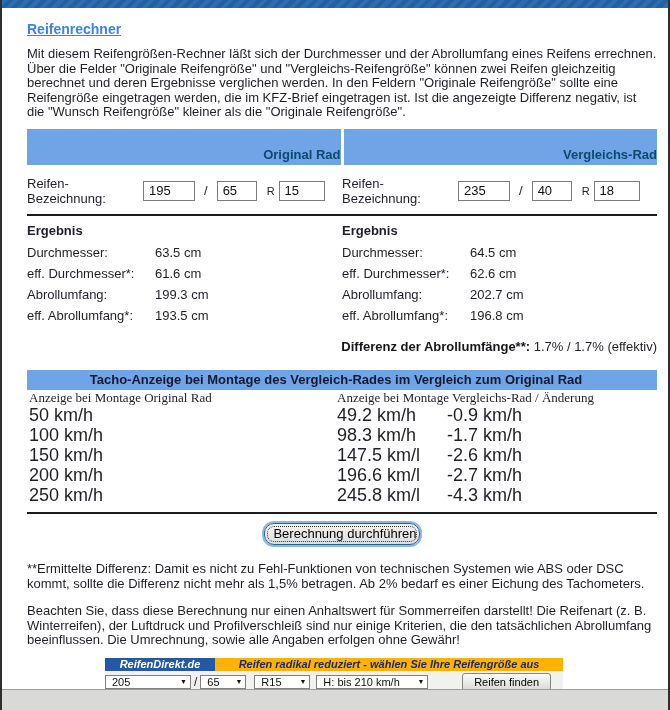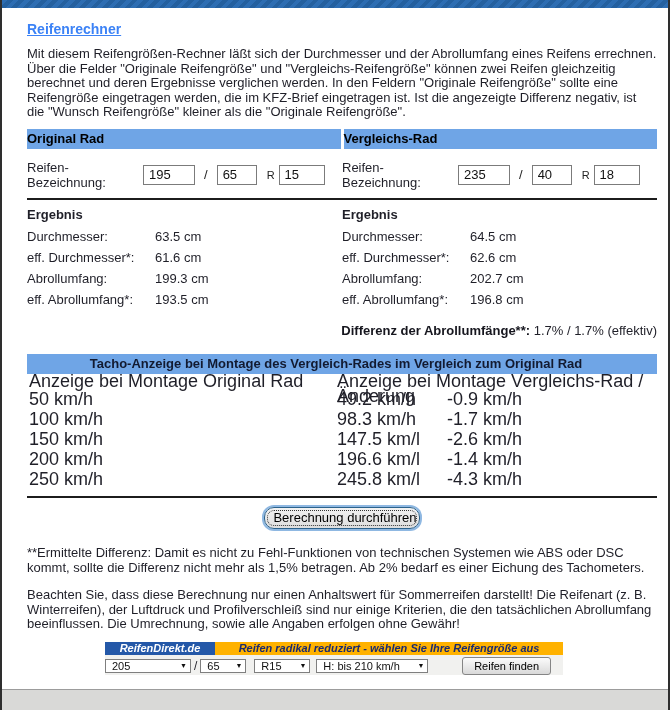--- a/index.html
+++ b/index.html
@@ -4,22 +4,22 @@
 <style>
   html,body{margin:0;padding:0;background:#fff;}
   .page{position:relative;width:670px;height:710px;background:#fff;box-sizing:border-box;
         border-left:2px solid #2e2e2e;border-right:2px solid #2e2e2e;overflow:hidden;
         font-family:"Liberation Sans","DejaVu Sans",sans-serif;color:#1f1f28;}
   .topbar{height:8px;background:repeating-linear-gradient(135deg,#2d6db2 0 4px,#24609f 4px 8px);}
   .content{padding:0 11px 0 25px;}
   h1.title{font-size:14px;font-weight:bold;text-decoration:underline;margin:13px 0 0 0;color:#3b82f6;}
   p.intro{font-size:13px;line-height:14.6px;margin:10px 0 0 0;}
   .wheel-headers{display:flex;gap:3px;margin-top:9px;}
-  .wheel-headers .hdr{flex:1;background:#6fa5e6;color:#000000;font-weight:bold;font-size:13px;
-        text-align:left;padding:2px 0 3px 0;}
+  .wheel-headers .hdr{flex:1;background:#6fa5e6;color:#0c4a6e;font-weight:bold;font-size:13px;
+        text-align:right;padding:18px 0 3px 0;}
   .wheel-cols{display:flex;margin-top:0;}
   .wcol{width:312px;}
   .wcol.right{flex:1;margin-left:3px;padding-left:0;}
   .tire-row{display:flex;align-items:center;margin-top:9px;height:34px;}
   .tire-label{width:116px;font-size:13px;line-height:15px;}
   .tire-input{width:52px;height:20px;border:1px solid #7b7b7b;font-family:inherit;font-size:13px;
         padding:0 0 0 5px;box-sizing:border-box;color:#111;}
   .tire-input.w2{width:40px;margin-left:9px;}
   .tire-input.w3{width:46px;margin-left:4px;}
   .sep{font-size:13px;margin-left:9px;color:#222;}
@@ -28,21 +28,21 @@
   .results{margin-top:7px;}
   .res-title{font-weight:bold;font-size:13px;margin:0 0 4px 0;}
   .res-row{display:flex;font-size:13px;height:21px;align-items:center;}
   .res-row .rl{width:128px;}
   .diff{font-size:13px;text-align:right;margin:13px 0 0 0;}
   .diff b{color:#16161e;}
   .tacho{margin-top:16px;}
   .tacho-hdr{background:#6fa5e6;color:#121a30;font-weight:bold;font-size:13px;text-align:center;
         padding:2px 12px 3px 0;}
   .trow{position:relative;font-size:18px;height:20px;line-height:20px;}
-  .trow.thead{height:15px;line-height:15px;font-size:18px;}
+  .trow.thead{height:15px;line-height:15px;font-size:13px;font-family:Liberation Serif, serif;}
   .trow .c1{position:absolute;left:2px;}
   .trow .c2{position:absolute;left:310px;}
   .trow .c3{position:absolute;left:420px;}
   .hr2{margin-top:7px;}
   .btnrow{text-align:center;margin-top:9px;height:26px;}
   .calc-btn{font-family:inherit;font-size:13px;color:#000;padding:2px 2px 3px 8px;
         background:linear-gradient(#f2f2f2,#dedede);border:1px solid #2c628b;border-radius:10px;
         box-shadow:0 0 0 2px #8fb8e2;outline:1px dotted #333;outline-offset:-4px;cursor:pointer;}
   p.note{font-size:13px;line-height:14.6px;margin:13px 0 0 0;}
   .ad{width:458px;margin:10px 0 0 78px;background:#f1f1ef;font-size:11px;}
@@ -170,21 +170,21 @@
           <span class="c3">-1.7 km/h</span>
         </div>
       <div class="trow">
           <span class="c1">150 km/h</span>
           <span class="c2">147.5 km/l</span>
           <span class="c3">-2.6 km/h</span>
         </div>
       <div class="trow">
           <span class="c1">200 km/h</span>
           <span class="c2">196.6 km/l</span>
-          <span class="c3">-1.4 km/h</span>
+          <span class="c3">-2.7 km/h</span>
         </div>
       <div class="trow">
           <span class="c1">250 km/h</span>
           <span class="c2">245.8 km/l</span>
           <span class="c3">-4.3 km/h</span>
         </div>
     </div>
 
     <div class="hr hr2"></div>
 

